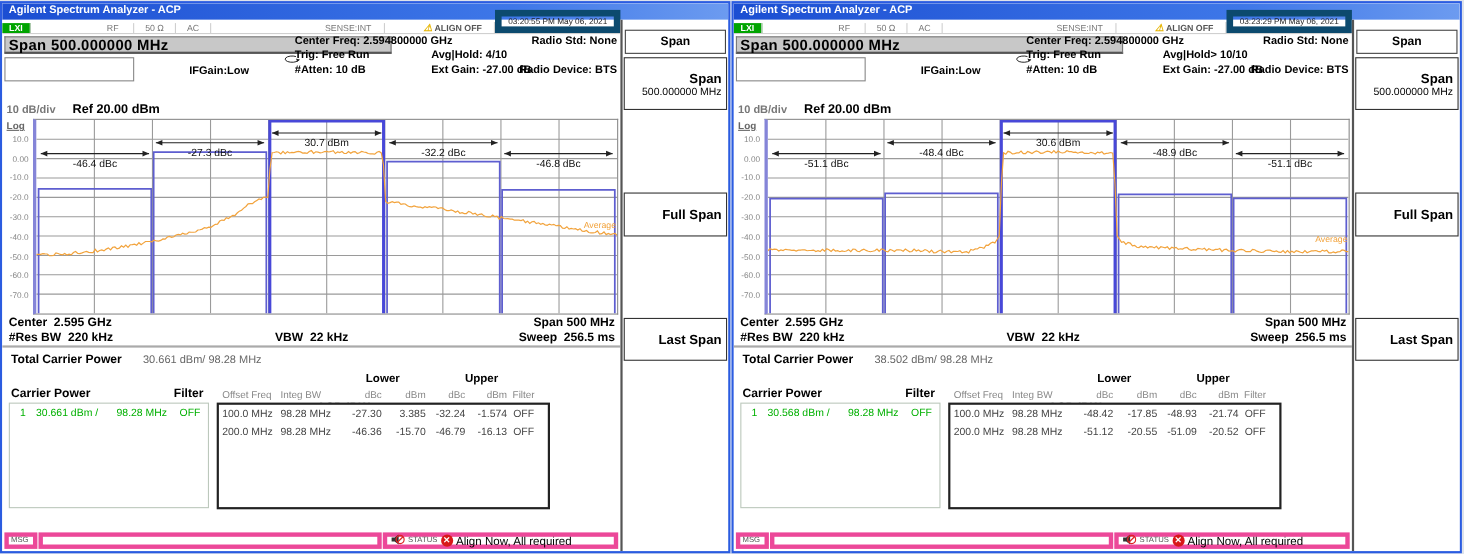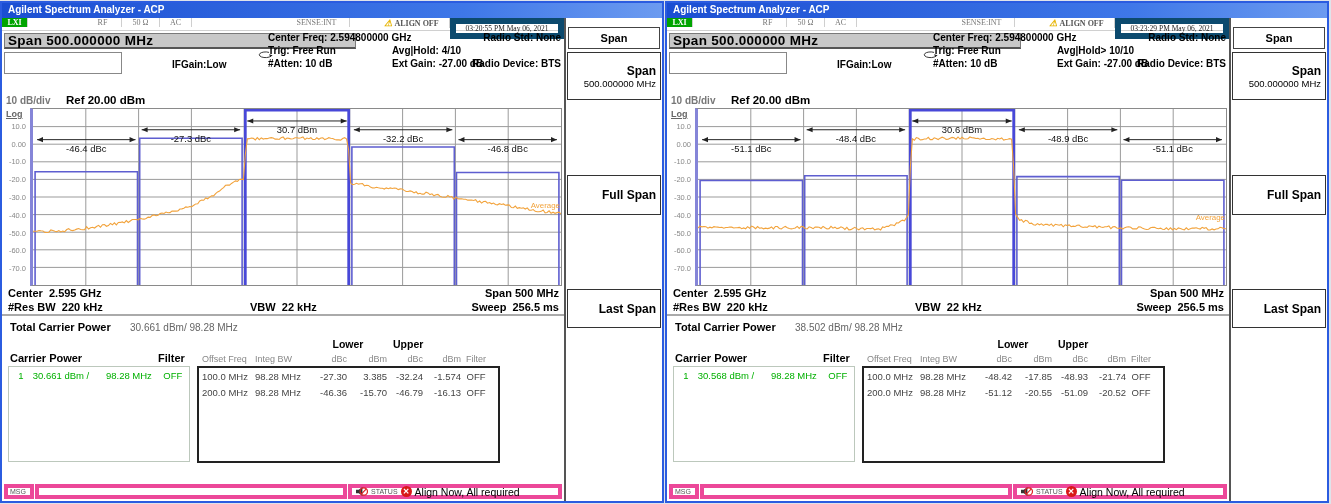--- a/index.html
+++ b/index.html
@@ -13,22 +13,22 @@
     display:flex; flex-direction:column; overflow:hidden;
   }
   .titlebar{
     height:15px; background:linear-gradient(90deg,#1b4ed2,#3e77e8 70%,#6c9bf0);
     color:#fff; font-size:10px; font-weight:bold; padding:1px 6px; flex:0 0 auto;
   }
   .wbody{ flex:1; display:flex; min-height:0; }
   .screen{ flex:1; display:flex; flex-direction:column; min-width:0; background:#fff; }
 
   
-  .statusbar{ height:13px; display:flex; align-items:flex-start; font-size:8px; color:#777;
-    border-bottom:1px solid #d0d0d0; flex:0 0 auto;font-family:Liberation Serif, serif; }
+  .statusbar{ height:13px; display:flex; align-items:flex-end; font-size:8px; color:#777;
+    border-bottom:1px solid #d0d0d0; flex:0 0 auto; }
   .statusbar .cell{ border-right:1px solid #cfcfcf; display:flex; align-items:center; justify-content:center; white-space:nowrap; }
   .cell.lxi{ width:26px; background:#00a400; color:#fff; font-weight:bold; }
   .cell.grow{ flex:1; }
   .cell.align{ width:76px; color:#555; font-weight:bold; }
   .warn-icon::before{ content:"⚠"; color:#e6b400; font-size:9px; margin-right:2px; }
   .cell.time{ width:114px; color:#222; font-size:7.5px; border:6px solid #0c4a6e; }
 
   
   .infohdr{ position:relative; height:64px; flex:0 0 auto; font-size:10px; }
   .pre{ white-space:pre; }
@@ -77,21 +77,21 @@
   .f-rbw{ position:absolute; left:6px; top:15px; }
   .f-vbw{ position:absolute; left:248px; top:15px; }
   .f-swp{ position:absolute; right:5px; top:15px; }
 
   
   .results{ position:relative; height:152px; flex:0 0 auto; font-size:10px; color:#444;padding-left:24px; }
   .tcp-label{ position:absolute; left:8px; top:5px; font-weight:bold; font-size:11px; color:#000; }
   .tcp-value{ position:absolute; left:128px; top:6px; color:#666; }
   .acp-mode{ position:absolute; left:286px; top:5px; font-weight:bold; font-size:11px; color:#000;margin-top:44px; }
   .grp-lower{ position:absolute; left:316px; top:22px; width:60px; text-align:center; font-weight:bold; font-size:10.5px; color:#000; }
-  .grp-upper{ position:absolute; left:391px; top:22px; width:60px; text-align:left; font-weight:bold; font-size:10.5px; color:#000; }
+  .grp-upper{ position:absolute; left:391px; top:22px; width:60px; text-align:right; font-weight:bold; font-size:10.5px; color:#000; }
   .cp-header{ position:absolute; left:8px; top:36px; font-weight:bold; font-size:11px; color:#000; }
   .filter-hd{ position:absolute; left:156px; top:36px; font-weight:bold; font-size:11px; color:#000; }
   .ofh{ position:absolute; left:197px; top:38px; width:299px; display:flex; color:#888; font-size:9px; }
   .c0{ width:56px; padding-left:3px; } .c1{ width:58px; }
   .c2{ width:34px; text-align:right; } .c3{ width:40px; text-align:right; }
   .c4{ width:36px; text-align:right; } .c5{ width:38px; text-align:right; }
   .c6{ width:30px; text-align:center; }
   .carrier-box{ position:absolute; left:6px; top:50px; width:182px; height:96px; border:1px solid #bcc8bc; background:#fff; }
   .crow{ display:flex; margin-top:3px; color:#00b000; font-size:9.5px; }
   .g0{ width:24px; text-align:center; } .g1{ width:74px; } .g2{ width:58px; } .g3{ width:26px; }

